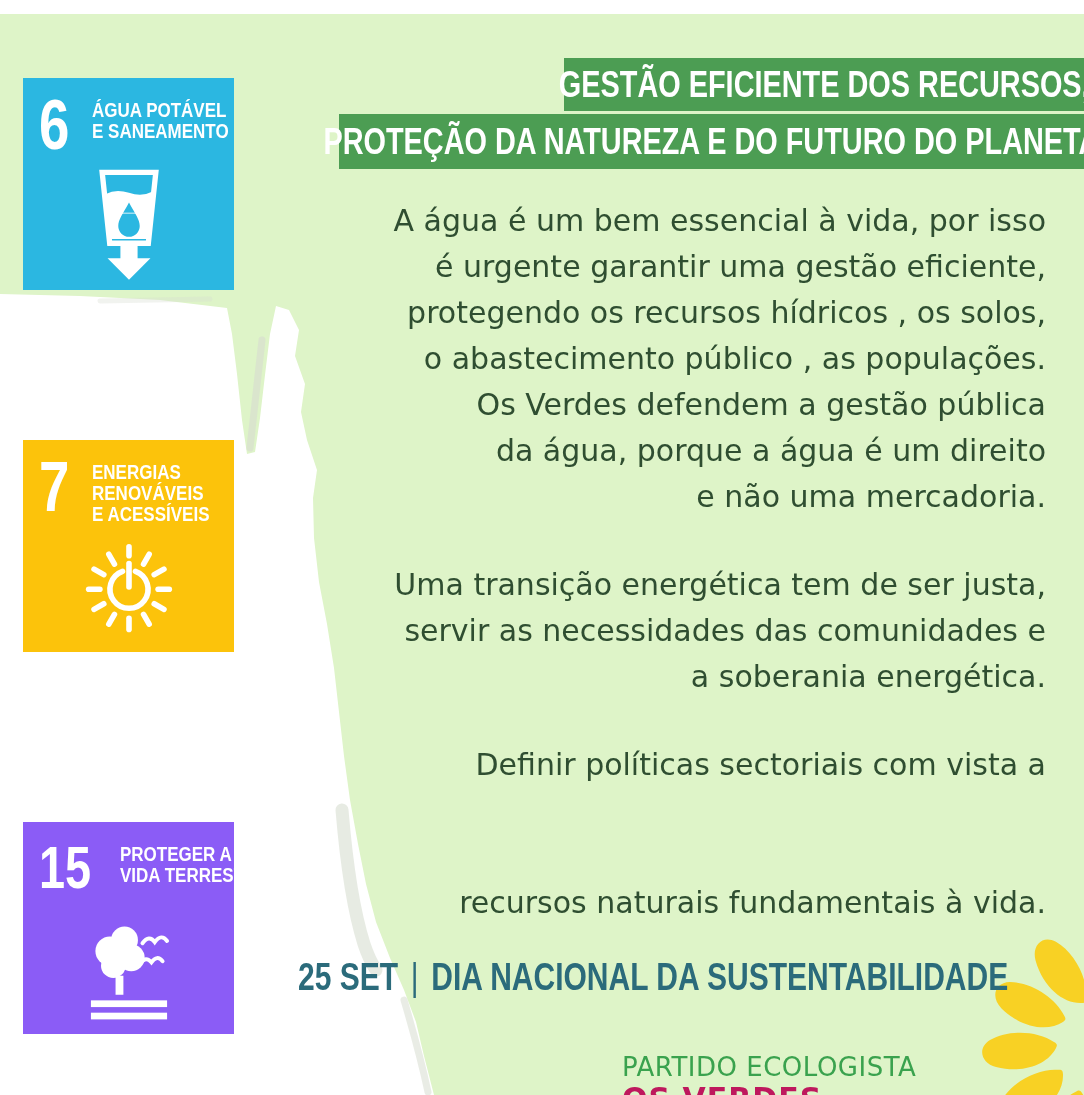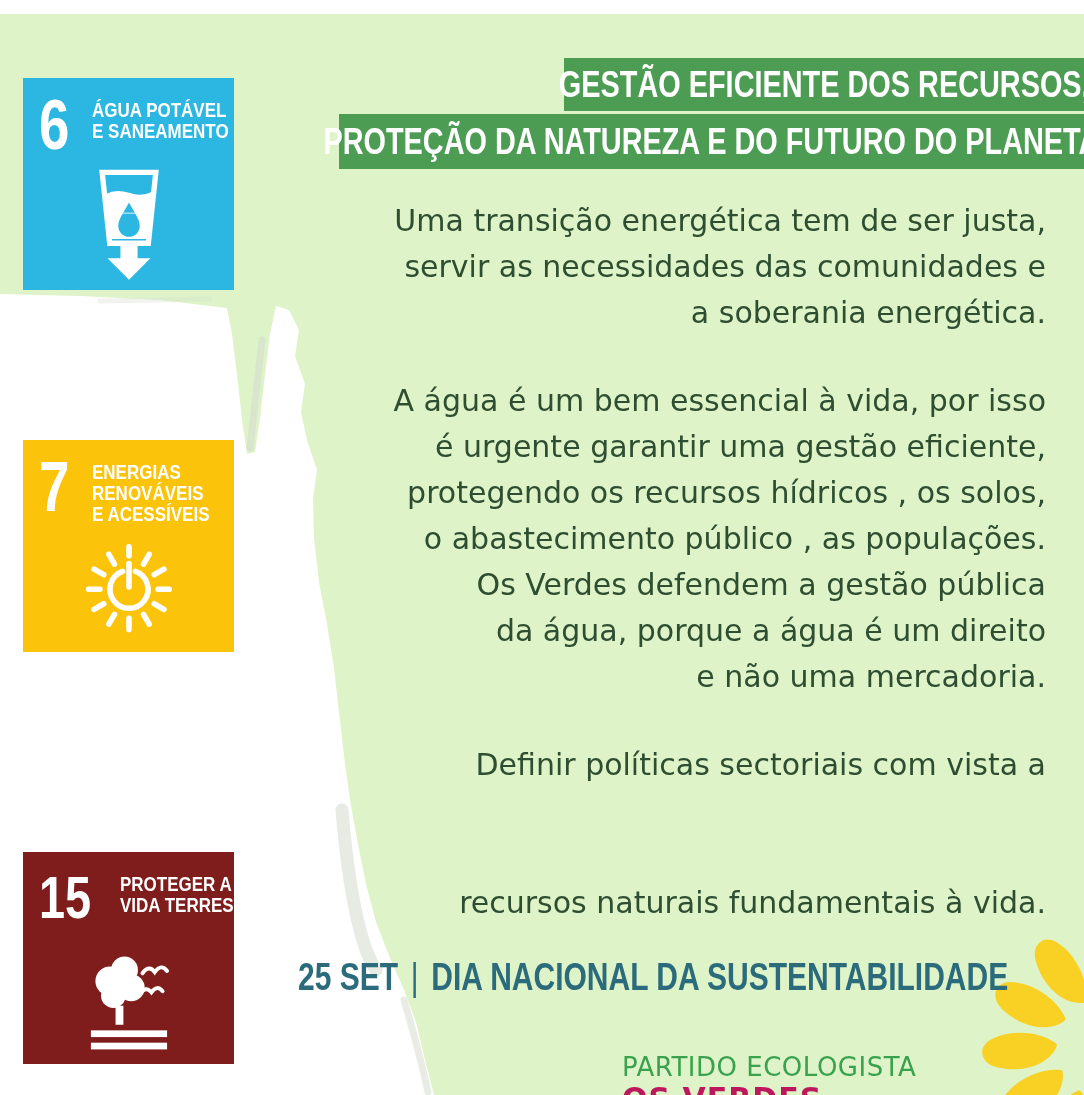--- a/index.html
+++ b/index.html
@@ -18,21 +18,21 @@
             transform:scaleX(0.78);transform-origin:left top;}
   .tile-num.two-digit{font-size:60px;line-height:1.0;}
   .tile-label{font-family:"Liberation Sans",sans-serif;font-weight:700;
               font-size:20px;line-height:21px;display:inline-block;
               transform:scaleX(0.85);transform-origin:left top;
               margin-left:14px;padding-top:6px;white-space:nowrap;}
   .tile-icon{position:absolute;left:0;right:0;top:88px;bottom:6px;
              display:flex;align-items:center;justify-content:center;}
   #tile-6{top:78px;background:#2bb7e1;}
   #tile-7{top:440px;background:#fcc30b;}
-  #tile-15{top:852px;background:#7f1d1d;}
+  #tile-15{top:822px;background:#8b5cf6;}
 
   
   .banner{position:absolute;right:0;background:#4c9d53;color:#fff;
           display:flex;align-items:center;justify-content:center;}
   #banner-1{top:58px;width:520px;height:53px;}
   #banner-2{top:114px;width:745px;height:55px;}
   .banner-text{font-family:"Liberation Sans",sans-serif;font-weight:700;
                font-size:37px;white-space:nowrap;display:inline-block;
                transform:scaleX(0.78);transform-origin:center center;
                letter-spacing:0px;}
@@ -171,34 +171,34 @@
         <g stroke="#fff" stroke-width="3.5" fill="none" stroke-linecap="round">
           <path d="M62,27 q6,-8 11,-1 q6,-8 11,-1"></path>
           <path d="M60,45 q5,-7 10,-1 q5,-7 10,-1"></path>
         </g>
       </svg>
     </div>
   </div>
 
   <div id="body-text">
     <p class="para">
-      <span>Uma transição energética tem de ser justa,</span><br>
-      <span>servir as necessidades das comunidades e</span><br>
-      <span>a soberania energética.</span>
-    </p>
-    <p class="para">
       <span>A água é um bem essencial à vida, por isso</span><br>
       <span>é urgente garantir uma gestão eficiente,</span><br>
       <span>protegendo os recursos hídricos , os solos,</span><br>
       <span>o abastecimento público , as populações.</span><br>
       <span>Os Verdes defendem a gestão pública</span><br>
       <span>da água, porque a água é um direito</span><br>
       <span>e não uma mercadoria.</span>
     </p>
     <p class="para">
+      <span>Uma transição energética tem de ser justa,</span><br>
+      <span>servir as necessidades das comunidades e</span><br>
+      <span>a soberania energética.</span>
+    </p>
+    <p class="para">
       <span>Definir políticas sectoriais com vista a</span><br>
       <br>
       <br>
       <span>recursos naturais fundamentais à vida.</span>
     </p>
   </div>
 
   <div id="footer-heading">
     <span>25 SET</span><span class="sep">|</span><span>DIA NACIONAL DA SUSTENTABILIDADE</span>
   </div>

